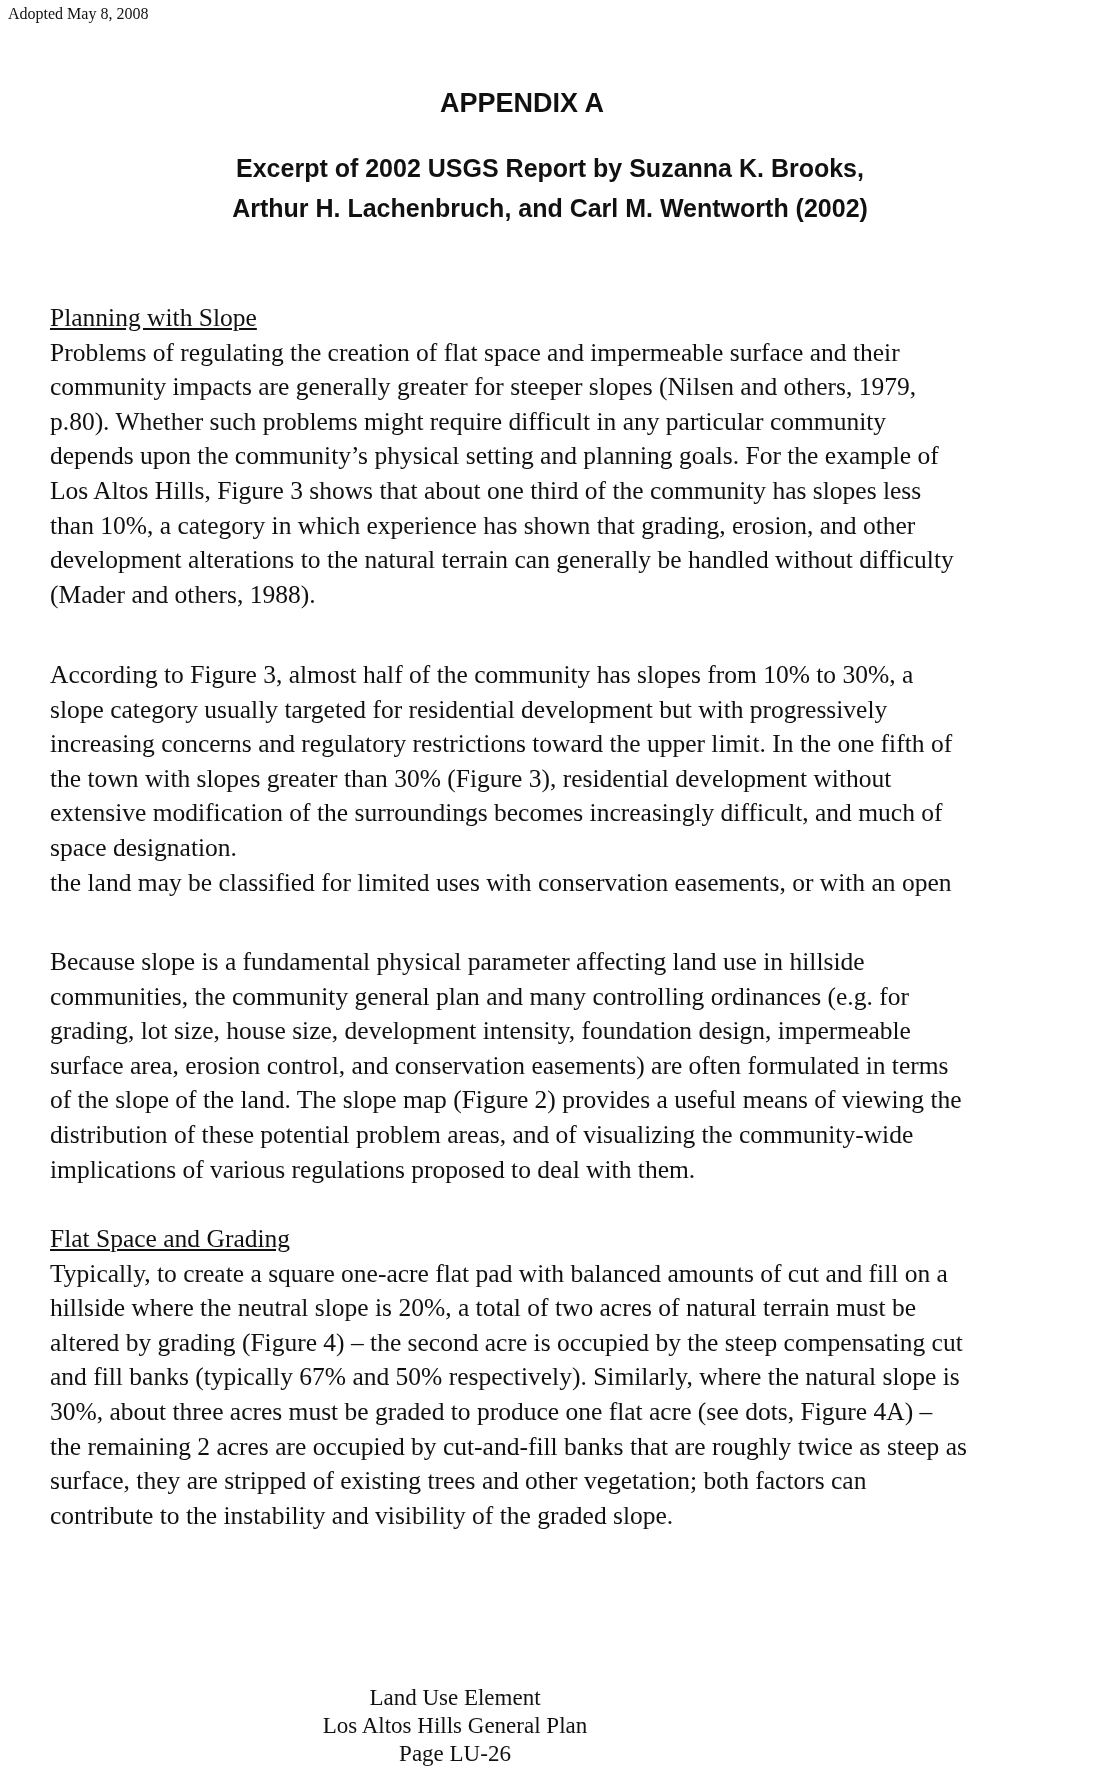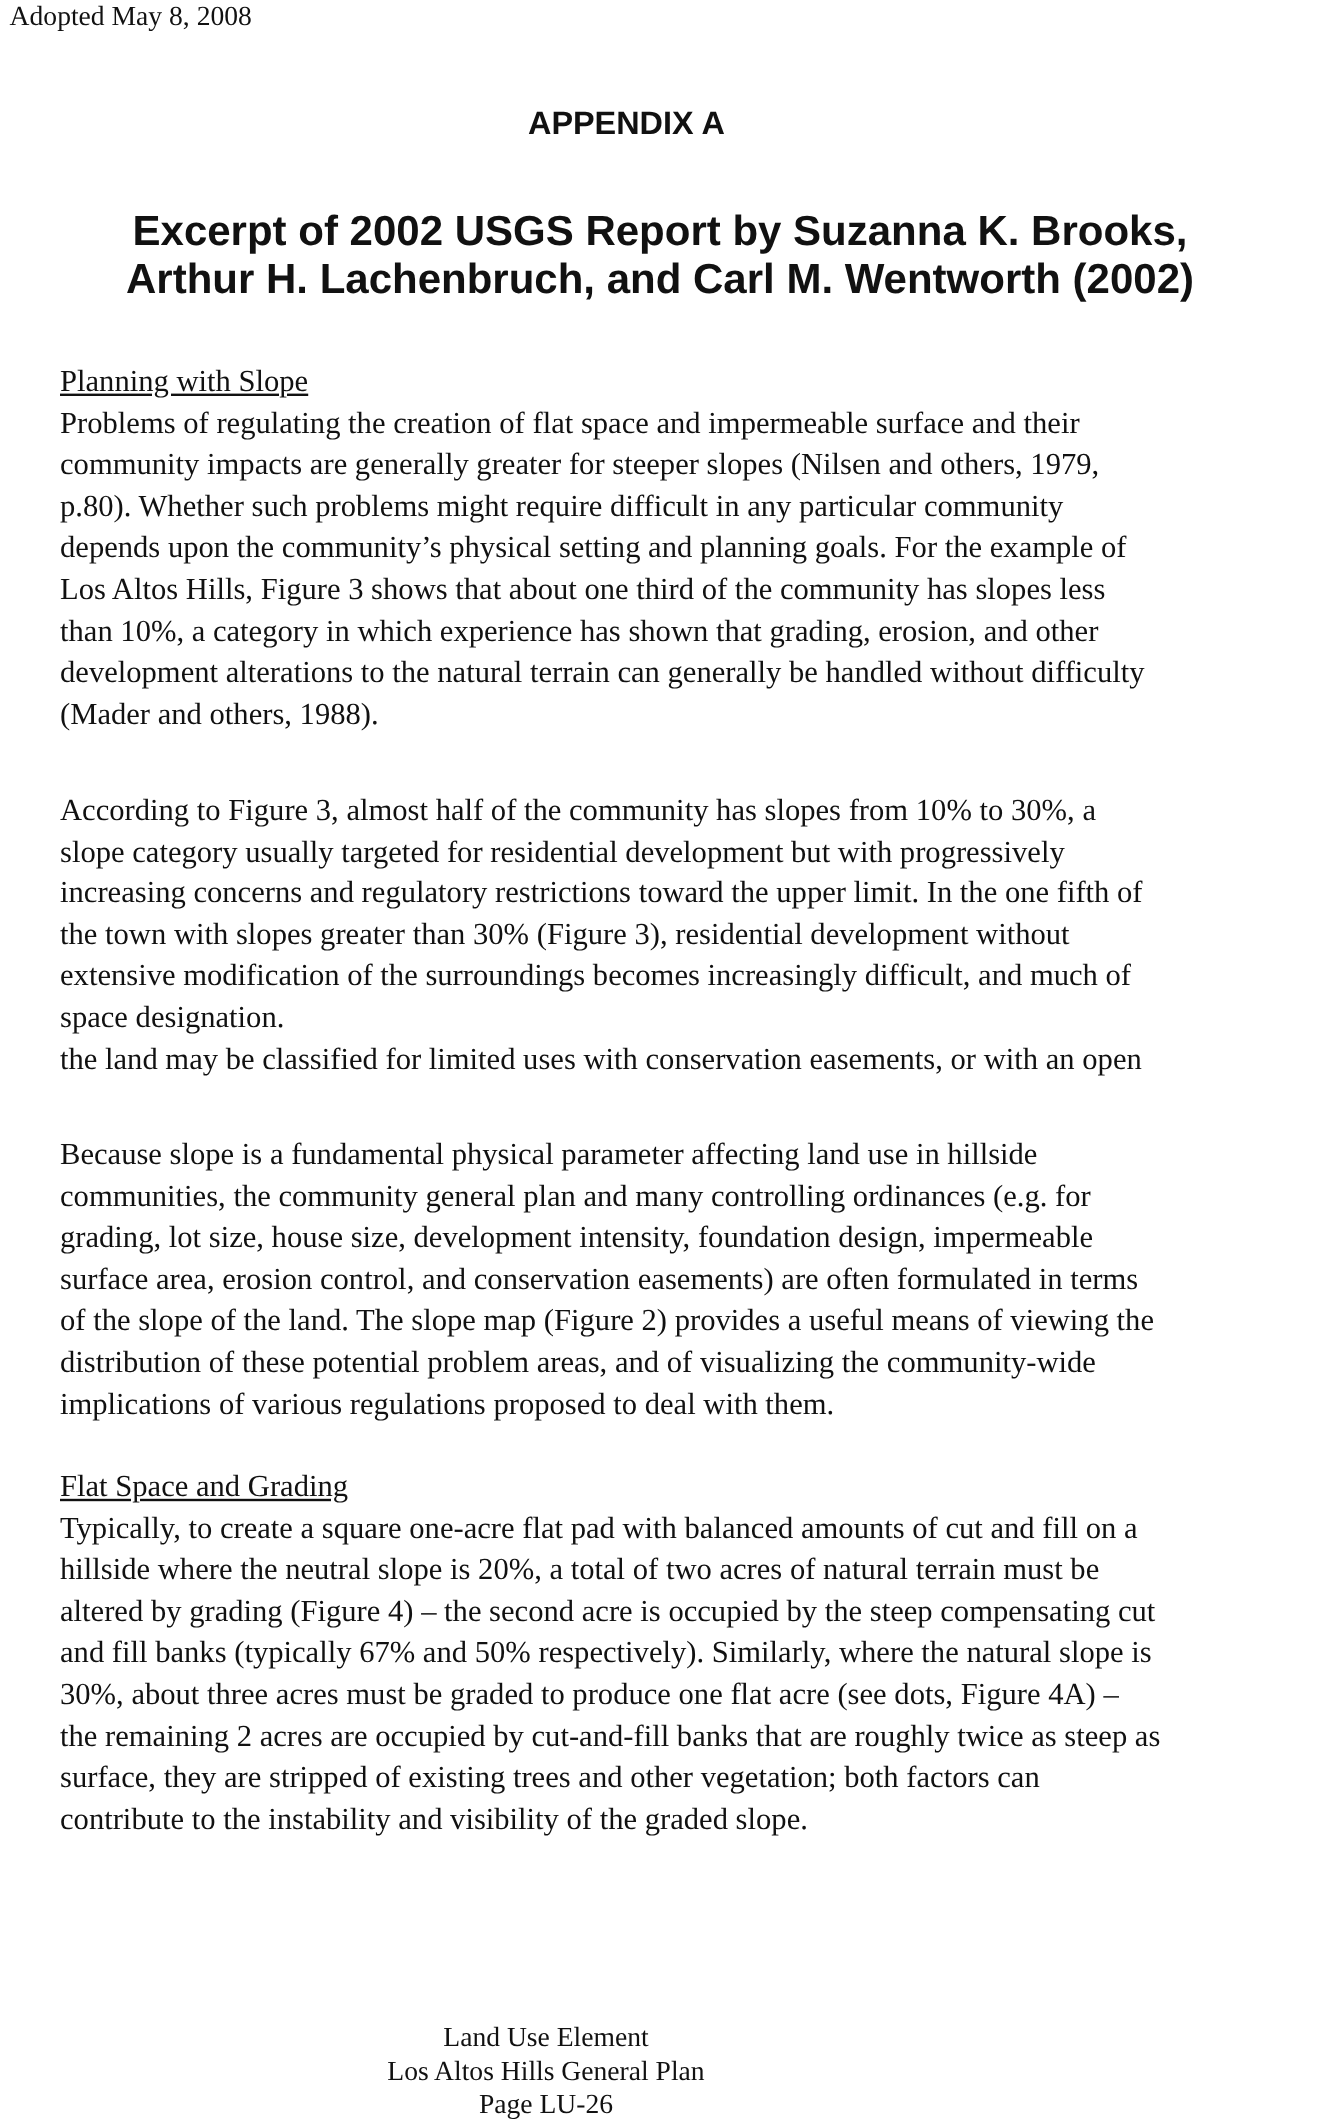--- a/index.html
+++ b/index.html
@@ -2,30 +2,30 @@
 <html><head>
 <meta charset="utf-8">
 <style>
   html, body { margin: 0; padding: 0; background: #ffffff; }
   body {
     width: 1100px; height: 1772px; position: relative; overflow: hidden;
     color: #111111;
     font-family: "Liberation Serif", "DejaVu Serif", serif;
   }
   .abs { position: absolute; }
-  .header-date { left: 8px; top: 0px; font-size: 23px; line-height: 28px; font-family: Liberation Serif, serif; }
+  .header-date { left: 8px; top: 0px; font-size: 16px; line-height: 28px; font-family: Liberation Serif, serif; }
   .appendix {
     left: 0; width: 1044px; top: 86px; text-align: center;
     font-family: "Liberation Sans", "DejaVu Sans", sans-serif;
     font-weight: bold; font-size: 27px; line-height: 34px;
   }
   .doc-title {
-    left: 0; width: 1100px; top: 173px; text-align: center;
+    left: 0; width: 1100px; top: 148px; text-align: center;
     font-family: "Liberation Sans", "DejaVu Sans", sans-serif;
-    font-weight: bold; font-size: 35px; line-height: 40px;
+    font-weight: bold; font-size: 25px; line-height: 40px;
   }
   .doc-title .line { display: block; white-space: nowrap; }
   .section { left: 8px; width: 1090px; font-size: 25.5px; line-height: 34.6px; margin-left: 42px; }
   .section .heading { text-decoration: underline; display: block; white-space: nowrap; }
   .para .line { display: block; white-space: nowrap; }
   .footer {
     left: 0; width: 910px; top: 1684px; text-align: center;
     font-size: 23px; line-height: 28px;
   }
   .footer .line { display: block; }

